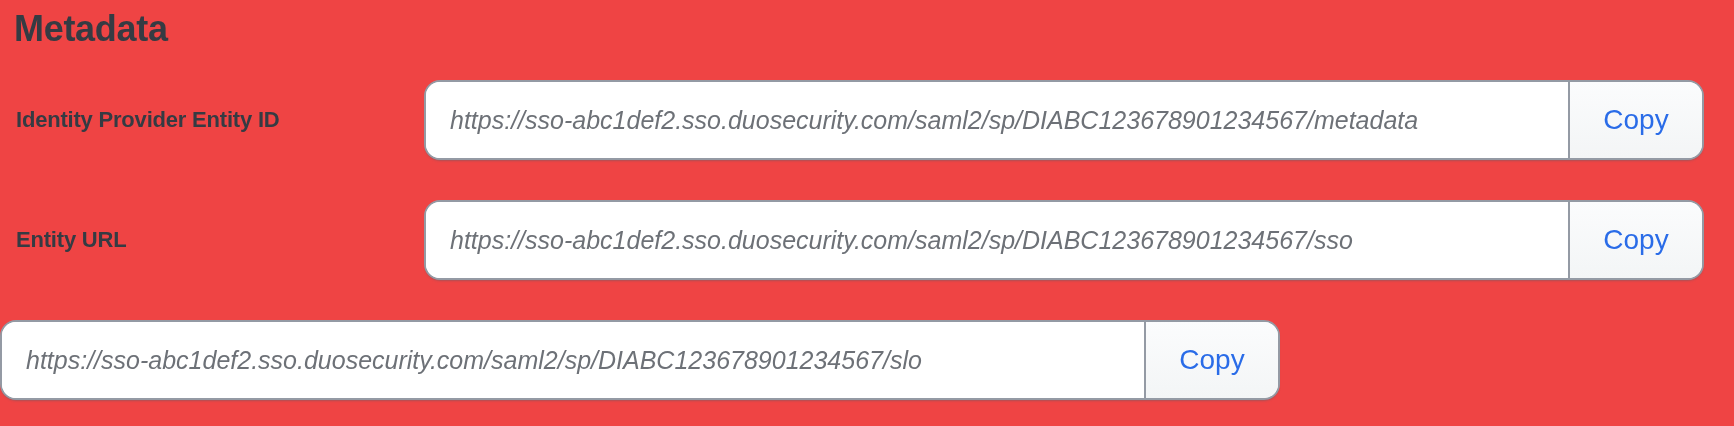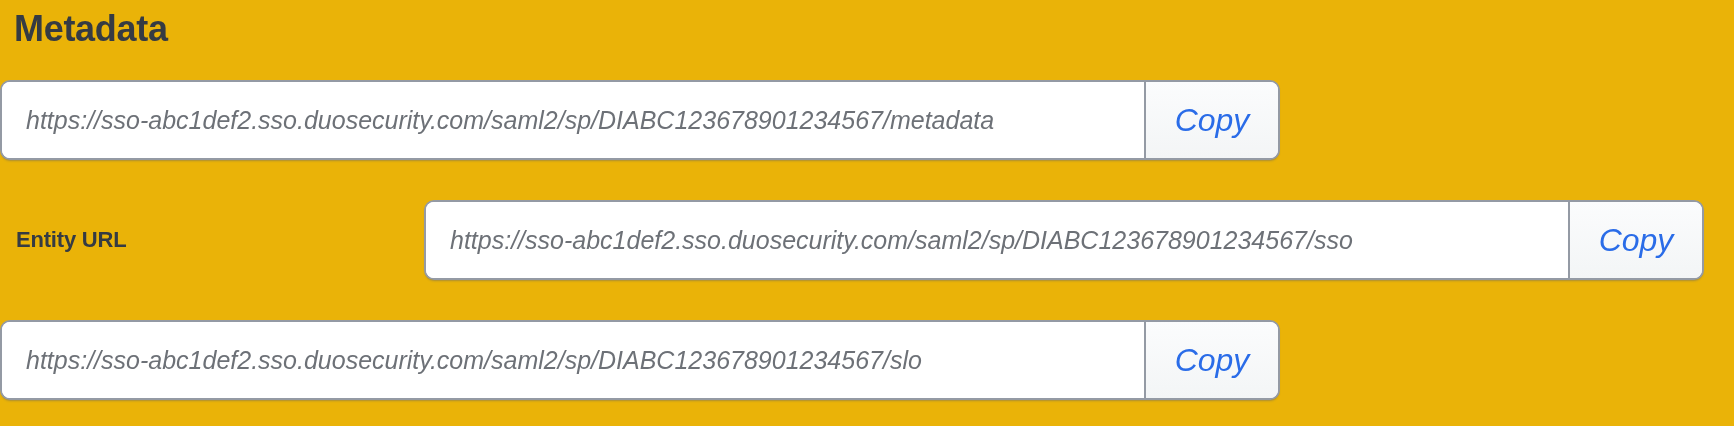--- a/index.html
+++ b/index.html
@@ -5,21 +5,21 @@
   * { box-sizing: border-box; }
   html, body {
     margin: 0;
     padding: 0;
     background: #ffffff;
     font-family: "Liberation Sans", sans-serif;
   }
   .page {
     width: 1734px;
     height: 426px;
-    background: #eab308;
+    background: #ef4444;
     padding: 8px 0 0 0;
     overflow: hidden;
   }
   h1.page-title {
     margin: 0 0 30px 14px;
     font-size: 36px;
     line-height: 42px;
     font-weight: bold;
     color: #353b43;
     letter-spacing: -0.3px;
@@ -38,21 +38,21 @@
     font-weight: bold;
     color: #353b43;
     letter-spacing: -0.2px;
   }
   .input-group {
     display: flex;
     align-items: stretch;
     width: 1280px;
     height: 80px;
     border: 2px solid #949aa4;
-    border-radius: 10px;
+    border-radius: 16px;
     overflow: hidden;
     background: #ffffff;
     box-shadow: 0 2px 2px -1px rgba(90, 96, 106, 0.45);
   }
   .url-input {
     flex: 1 1 auto;
     min-width: 0;
     border: none;
     outline: none;
     padding: 0 24px;
@@ -63,37 +63,37 @@
     background: #ffffff;
   }
   .copy-btn {
     flex: 0 0 134px;
     width: 134px;
     border: none;
     border-left: 2px solid #949aa4;
     background: linear-gradient(180deg, #fbfcfd 0%, #f3f5f6 100%);
     color: #2a6ce8;
     font-family: "Liberation Sans", sans-serif;
-    font-size: 32px;
+    font-size: 28px;
     font-weight: normal;
     cursor: pointer;
     display: flex;
     align-items: center;
     justify-content: center;
-    font-style: italic;
   }
 </style>
 </head>
 <body>
 
 <div class="page">
 
   <h1 class="page-title">Metadata</h1>
 
   <div class="row">
+    <div class="row-label">Identity Provider Entity ID</div>
     <div class="input-group">
       <input class="url-input" type="text" readonly="" value="https://sso-abc1def2.sso.duosecurity.com/saml2/sp/DIABC123678901234567/metadata" style="">
       <button class="copy-btn">Copy</button>
     </div>
   </div>
 
   <div class="row">
     <div class="row-label">Entity URL</div>
     <div class="input-group">
       <input class="url-input" type="text" readonly="" value="https://sso-abc1def2.sso.duosecurity.com/saml2/sp/DIABC123678901234567/sso" style="">

